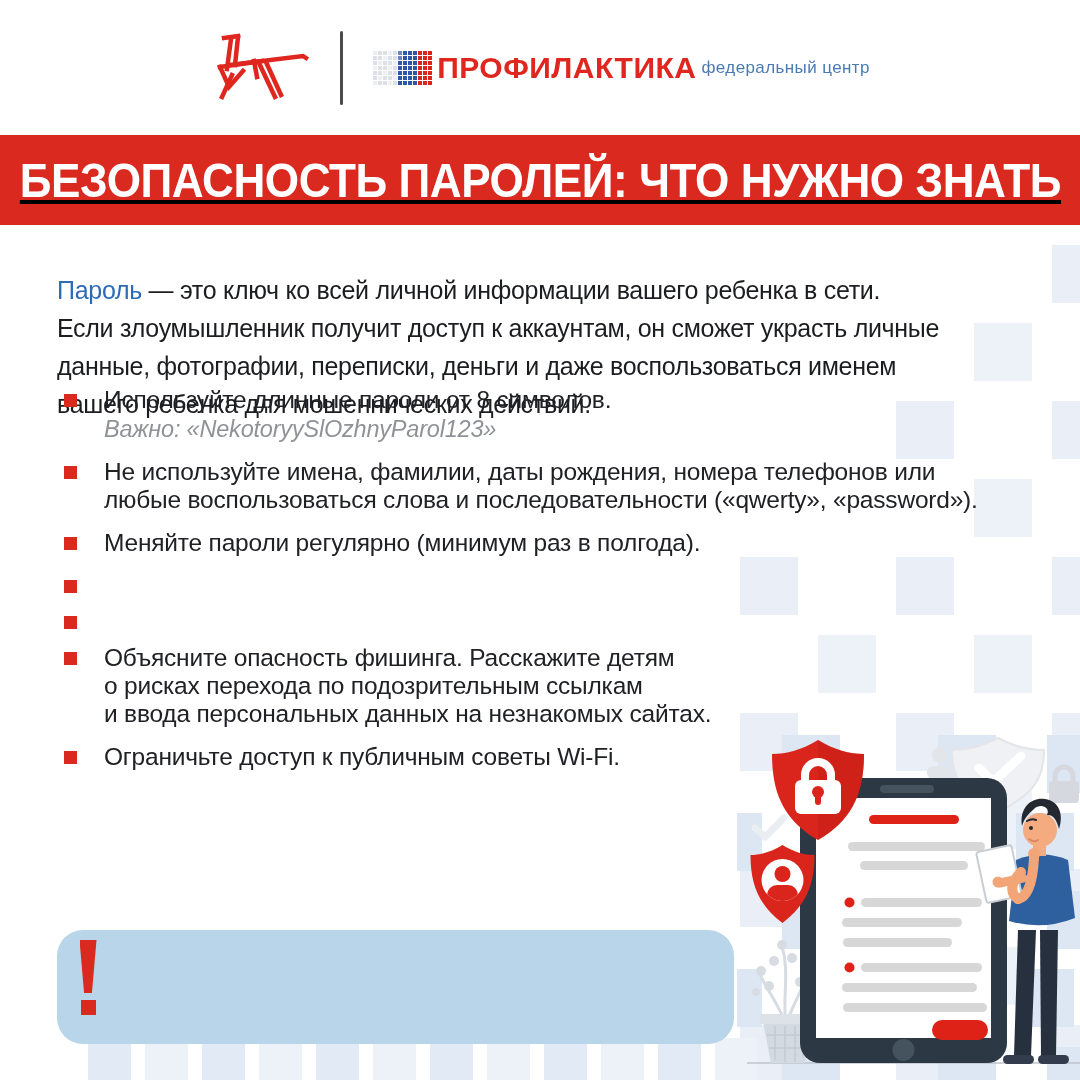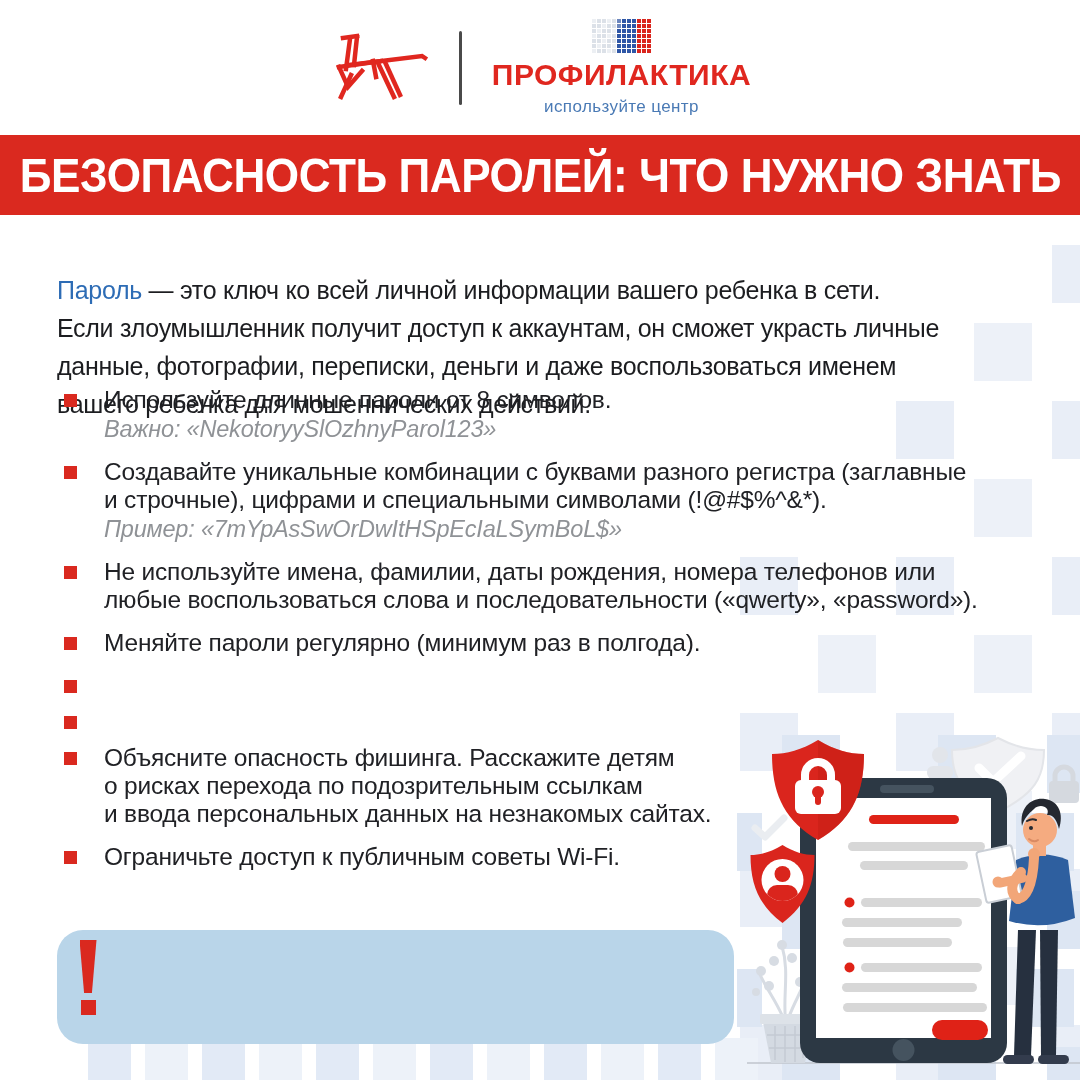--- a/index.html
+++ b/index.html
@@ -6,27 +6,27 @@
   body{font-family:"Liberation Sans",sans-serif;background:#fff;}
   .canvas{position:relative;width:1080px;height:1080px;background:#ffffff;overflow:hidden;}
 
   
   .bg-pattern{position:absolute;inset:0;z-index:0;pointer-events:none;}
   .bg-sq{position:absolute;}
 
   
   .header{position:absolute;top:0;left:0;right:0;height:135px;display:flex;align-items:center;justify-content:center;gap:30px;z-index:2;background:#fff;}
   .divider{width:3px;height:74px;background:#4a4a4a;border-radius:2px;}
-  .brand{display:flex;flex-direction:column;align-items:center;gap:5px;}
+  .brand{display:flex;flex-direction:row;align-items:center;gap:5px;}
   .pixel-grid{display:grid;grid-template-columns:repeat(12,4px);grid-auto-rows:4px;gap:1px;}
   .brand-name{font-weight:bold;font-size:30px;letter-spacing:.5px;color:var(--brand-red);}
   .brand-sub{font-size:17px;color:var(--brand-blue);letter-spacing:.4px;}
 
   
-  .banner{position:absolute;top:135px;left:0;right:0;height:80px;background:var(--accent-red);display:flex;align-items:center;justify-content:center;z-index:2;}
+  .banner{position:absolute;top:135px;left:0;right:0;height:90px;background:var(--accent-red);display:flex;align-items:center;justify-content:center;z-index:2;text-decoration:underline;}
   .banner-title{color:#fff;font-weight:bold;font-size:49px;white-space:nowrap;transform:scaleX(.9);letter-spacing:-.5px;}
 
   
   .intro{position:absolute;top:246px;left:57px;width:990px;font-size:25px;font-weight:normal;line-height:38px;color:var(--text-dark);white-space:pre-line;letter-spacing:-.3px;z-index:2;}
   .lead-word{color:var(--lead-blue);}
 
   
   .tips{position:absolute;top:379px;left:57px;width:985px;margin:7px;padding:0;list-style:none;z-index:2;}
   .tip{display:flex;align-items:flex-start;margin:0 0 15px 0;}
   .bullet-sq{flex:0 0 13px;width:13px;height:13px;background:var(--accent-red);margin:8px 27px 0 0;}
@@ -185,21 +185,21 @@
           <div style="background: rgb(220, 225, 232);"></div>
           <div style="background: rgb(46, 86, 166);"></div>
           <div style="background: rgb(46, 86, 166);"></div>
           <div style="background: rgb(46, 86, 166);"></div>
           <div style="background: rgb(46, 86, 166);"></div>
           <div style="background: rgb(218, 37, 29);"></div>
           <div style="background: rgb(218, 37, 29);"></div>
           <div style="background: rgb(218, 37, 29);"></div>
         </div>
       <div class="brand-name">ПРОФИЛАКТИКА</div>
-      <div class="brand-sub">используйте центр</div>
+      <div class="brand-sub">федеральный центр</div>
     </div>
   </div>
 
   <div class="banner">
     <div class="banner-title">БЕЗОПАСНОСТЬ ПАРОЛЕЙ: ЧТО НУЖНО ЗНАТЬ</div>
   </div>
 
   <p class="intro"><span class="lead-word">Пароль</span><span> — это ключ ко всей личной информации вашего ребенка в сети.
 Если злоумышленник получит доступ к аккаунтам, он сможет украсть личные
 данные, фотографии, переписки, деньги и даже воспользоваться именем
@@ -207,28 +207,20 @@
 
   <ul class="tips">
     <li class="tip">
       <span class="bullet-sq"></span>
       <span class="tip-body">
         <span class="tip-text">Используйте длинные пароли от 8 символов.</span>
         <em class="tip-example">Важно: «NekotoryySlOzhnyParol123»</em>
       </span>
     </li>
 
-    <li class="tip">
-      <span class="bullet-sq"></span>
-      <span class="tip-body">
-        <span class="tip-text">Создавайте уникальные комбинации с буквами разного регистра (заглавные
-и строчные), цифрами и специальными символами (!@#$%^&amp;*).</span>
-        <em class="tip-example">Пример: «7mYpAsSwOrDwItHSpEcIaLSymBoL$»</em>
-      </span>
-    </li>
 
     <li class="tip">
       <span class="bullet-sq"></span>
       <span class="tip-body">
         <span class="tip-text">Не используйте имена, фамилии, даты рождения, номера телефонов или
 любые воспользоваться слова и последовательности («qwerty», «password»).</span>
 
       </span>
     </li>
 

